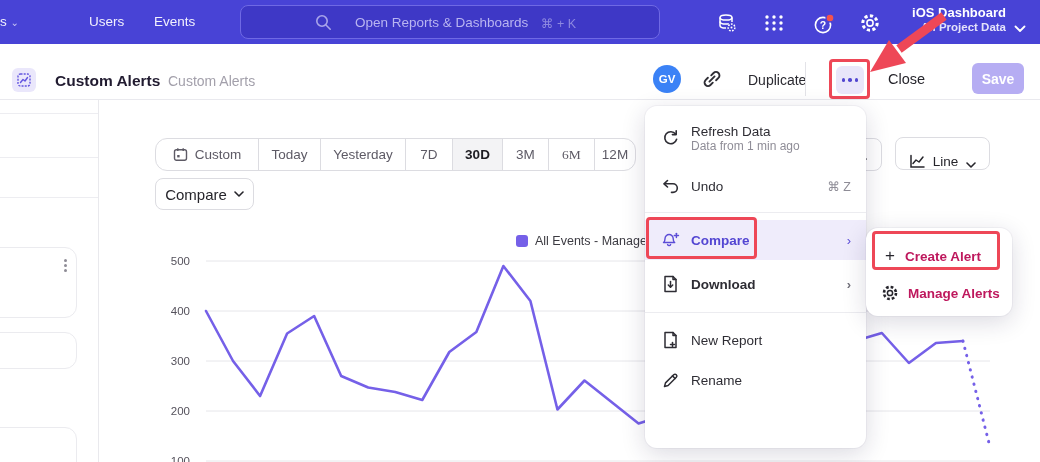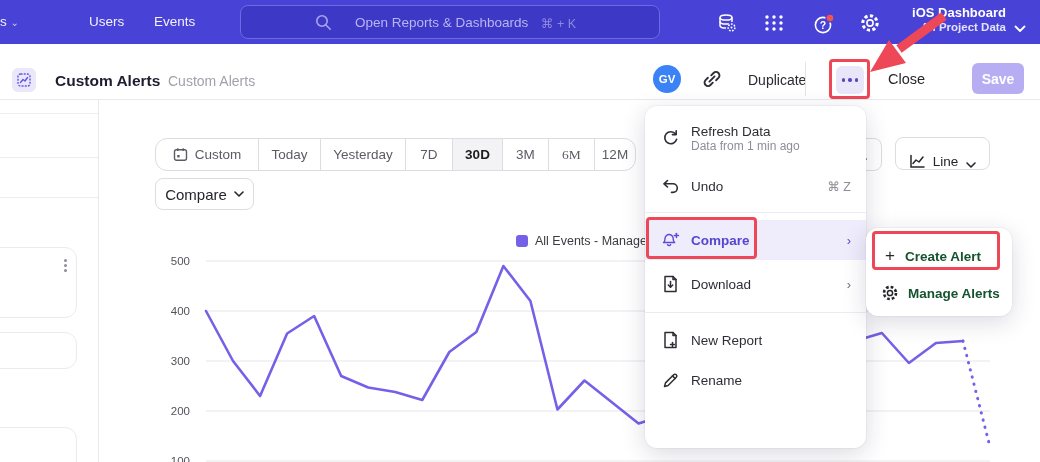--- a/index.html
+++ b/index.html
@@ -92,21 +92,21 @@
   .menu-chev { position:absolute; right:15px; color:#71707a; font-size:13px; }
   .menu-divider { left:0; width:221px; height:1px; background:#ececf0; }
   #row-alerts { background:#efecfb; }
   #row-alerts .menu-label { color:#5346d2; font-weight:bold; }
   #row-alerts .menu-chev { color:#5a4bd8; }
 
   
   #alerts-submenu { left:866px; top:228px; width:146px; height:88px; background:#fff; border-radius:12px;
     box-shadow:0 6px 24px rgba(30,25,70,.16), 0 0 0 1px rgba(30,25,70,.04); z-index:11; }
   .sub-row { left:0; width:146px; display:flex; align-items:center; cursor:pointer; }
-  .sub-label { font-size:13.5px; font-weight:bold; color:#14532d; }
+  .sub-label { font-size:13.5px; font-weight:bold; color:#be185d; }
   #plus-icon { font-size:17px; color:#26252c; margin-left:19px; margin-right:10px; font-weight:normal; }
 </style>
 </head>
 <body>
 
 <div id="stage">
 
   <div id="topnav" class="abs">
     <span id="nav-partial" class="abs"><span>s</span> <span class="nav-chev">⌄</span></span>
     <span class="abs nav-item" style="left:58px;">Users</span>
@@ -319,21 +319,21 @@
           <path d="M7.5 3.2 a4.3 4.3 0 0 1 4.3 4.3 c0 3 1.6 4.2 1.6 4.2 H1.6 c0 0 1.6-1.2 1.6-4.2 A4.3 4.3 0 0 1 7.5 3.2 z"></path>
           <path d="M5.9 13.8 a1.7 1.7 0 0 0 3.2 0"></path>
           <line x1="15.2" y1="2" x2="15.2" y2="6.4"></line>
             <line x1="13" y1="4.2" x2="17.4" y2="4.2"></line>
         </svg>
       </span>
       <span class="menu-label">Compare</span>
       <span class="menu-chev">›</span>
     </div>
 
-    <div class="abs menu-row" style="top:158px; height:40px;">
+    <div class="abs menu-row" style="top:158px; height:40px;font-weight:bold;">
       <span class="menu-ic">
         <svg width="17" height="18" viewBox="0 0 17 18" fill="none" stroke="#2e2d34" stroke-width="1.5" stroke-linecap="round" stroke-linejoin="round">
           <path d="M3 1.5 h8 l3 3 v12 h-11 z"></path>
             <path d="M11 1.5 v3 h3"></path>
           <line x1="8.5" y1="6.5" x2="8.5" y2="12"></line>
             <polyline points="6.3,10 8.5,12.2 10.7,10"></polyline>
         </svg>
       </span>
       <span class="menu-label">Download</span>
       <span class="menu-chev">›</span>

